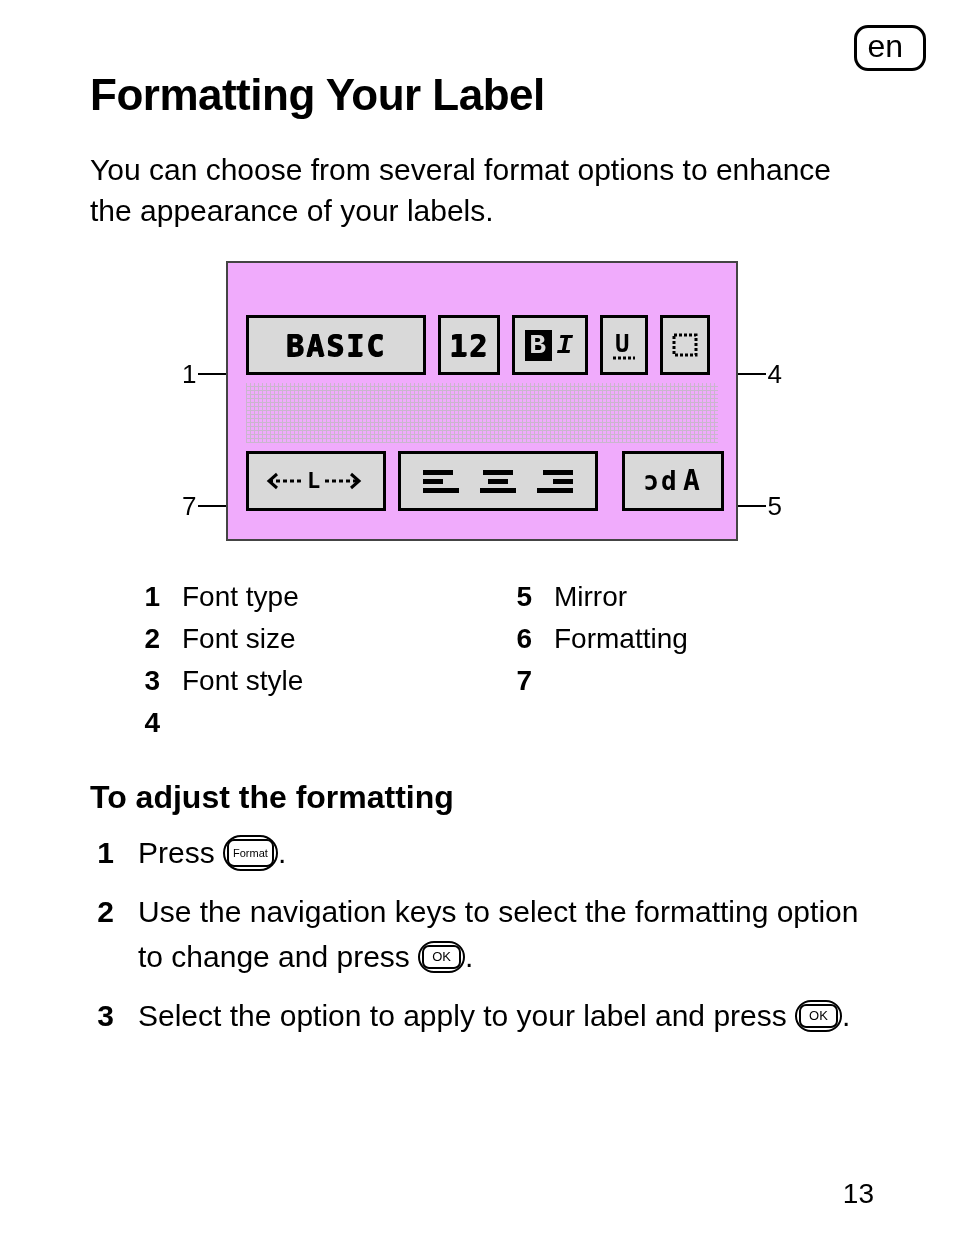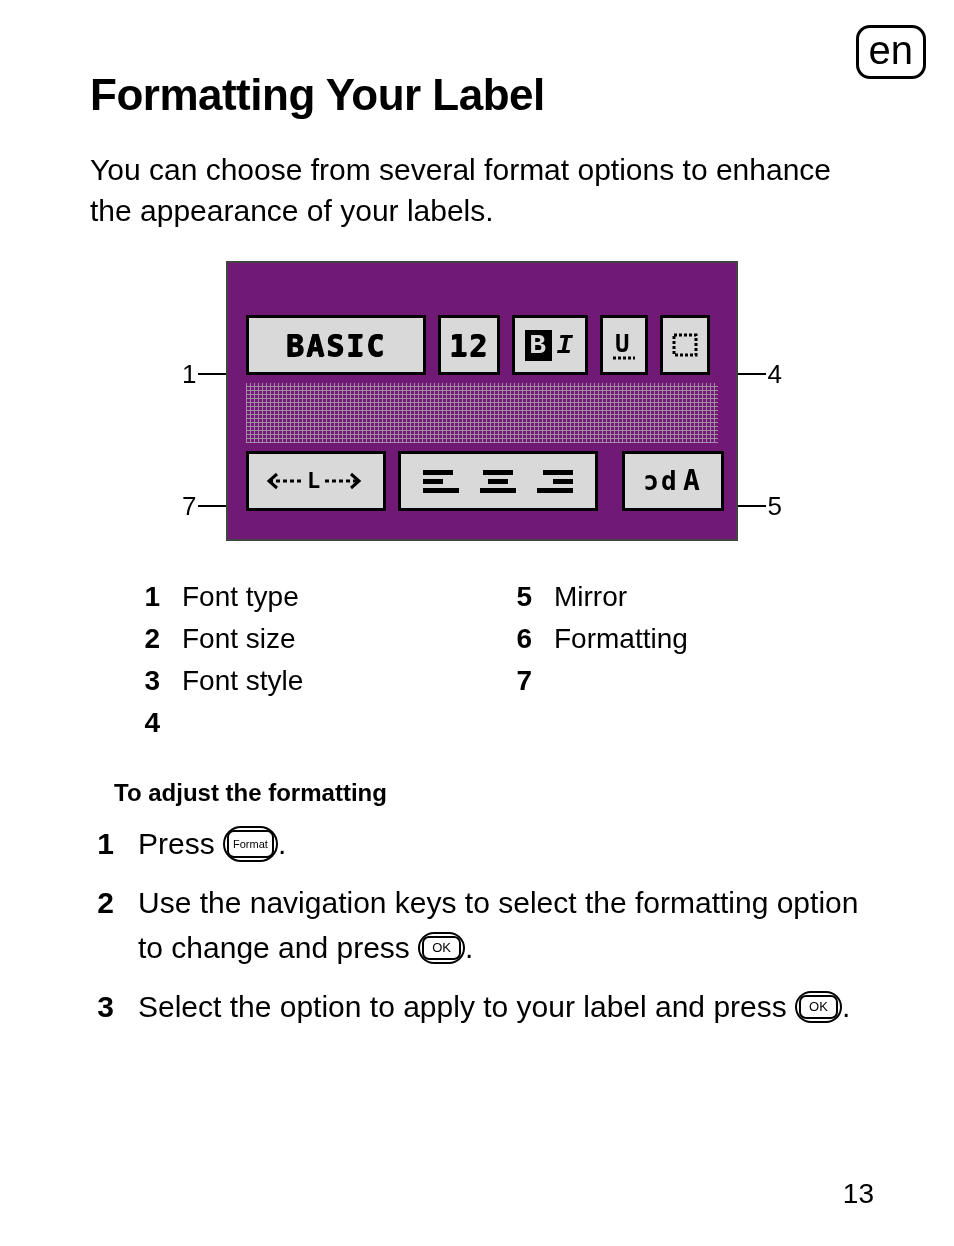--- a/index.html
+++ b/index.html
@@ -11,22 +11,22 @@
     color: #000;
     position: relative;
     padding: 60px 80px 40px 90px;
   }
   .lang-badge {
     position: absolute;
     top: 25px;
     right: 28px;
     border: 3px solid #000;
     border-radius: 14px;
-    padding: 2px 10px 6px 10px;
-    font-size: 40px;
+    padding: 2px 20px 6px 10px;
+    font-size: 32px;
     line-height: 1;
   }
   h1 {
     font-size: 44px;
     font-weight: 700;
     margin-top: 10px;
     margin-bottom: 30px;
     font-stretch: condensed;
     letter-spacing: -0.5px;
   }
@@ -48,21 +48,21 @@
   }
   .callout-line {
     position: absolute;
     background: #000;
   }
   .lcd-frame {
     position: relative;
     width: 512px;
     height: 280px;
     margin: 30px auto 40px auto;
-    background: #701a75;
+    background: #f0abfc;
     border: 2px solid #444;
   }
   .lcd-row {
     position: absolute;
     left: 18px;
     right: 18px;
     display: flex;
     gap: 12px;
     align-items: center;
   }
@@ -105,26 +105,25 @@
     gap: 60px;
     margin: 10px 50px 30px 50px;
     font-size: 28px;
     font-stretch: condensed;
   }
   .legend-col { flex: 1; }
   .legend-row { display: flex; gap: 22px; margin-bottom: 10px; }
   .legend-num { font-weight: 700; width: 20px; text-align: right; }
 
   h2 {
-    font-size: 24px;
+    font-size: 32px;
     font-weight: 700;
     margin-top: 10px;
     margin-bottom: 14px;
     font-stretch: condensed;
-    margin-left: 24px;
   }
   .steps { list-style: none; }
   .step {
     display: flex;
     gap: 24px;
     margin-bottom: 14px;
     font-size: 30px;
     line-height: 1.5;
     font-stretch: condensed;
   }

